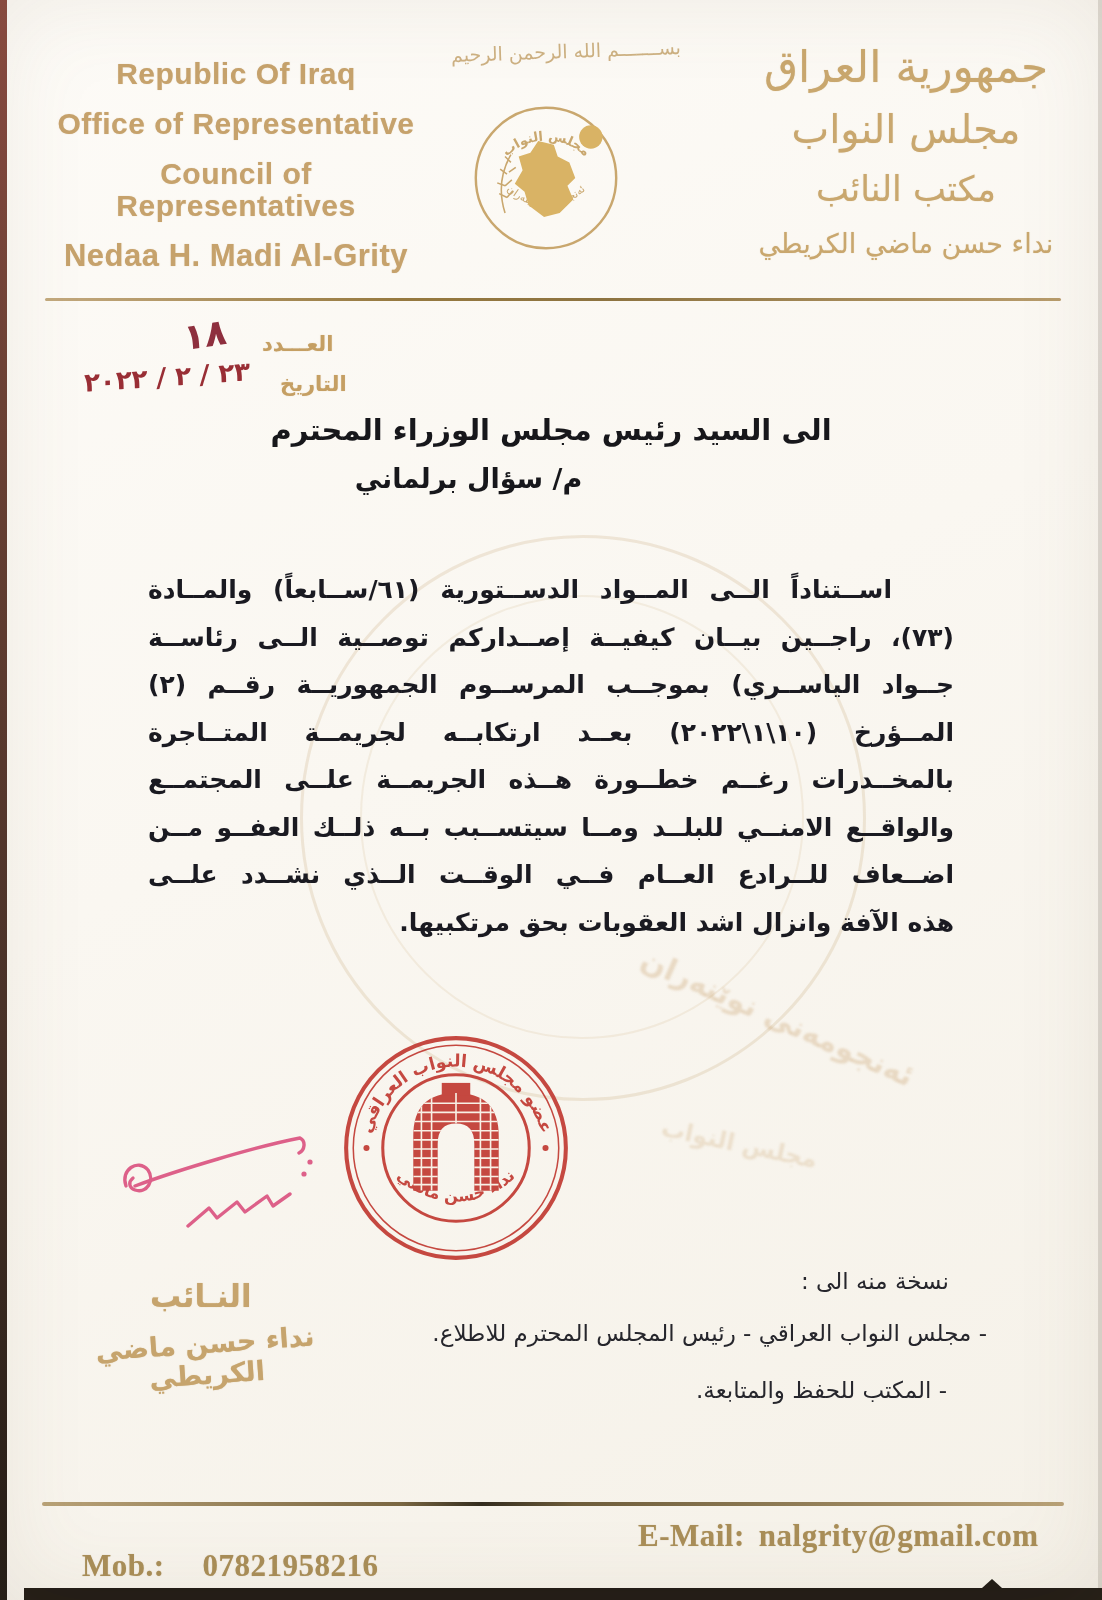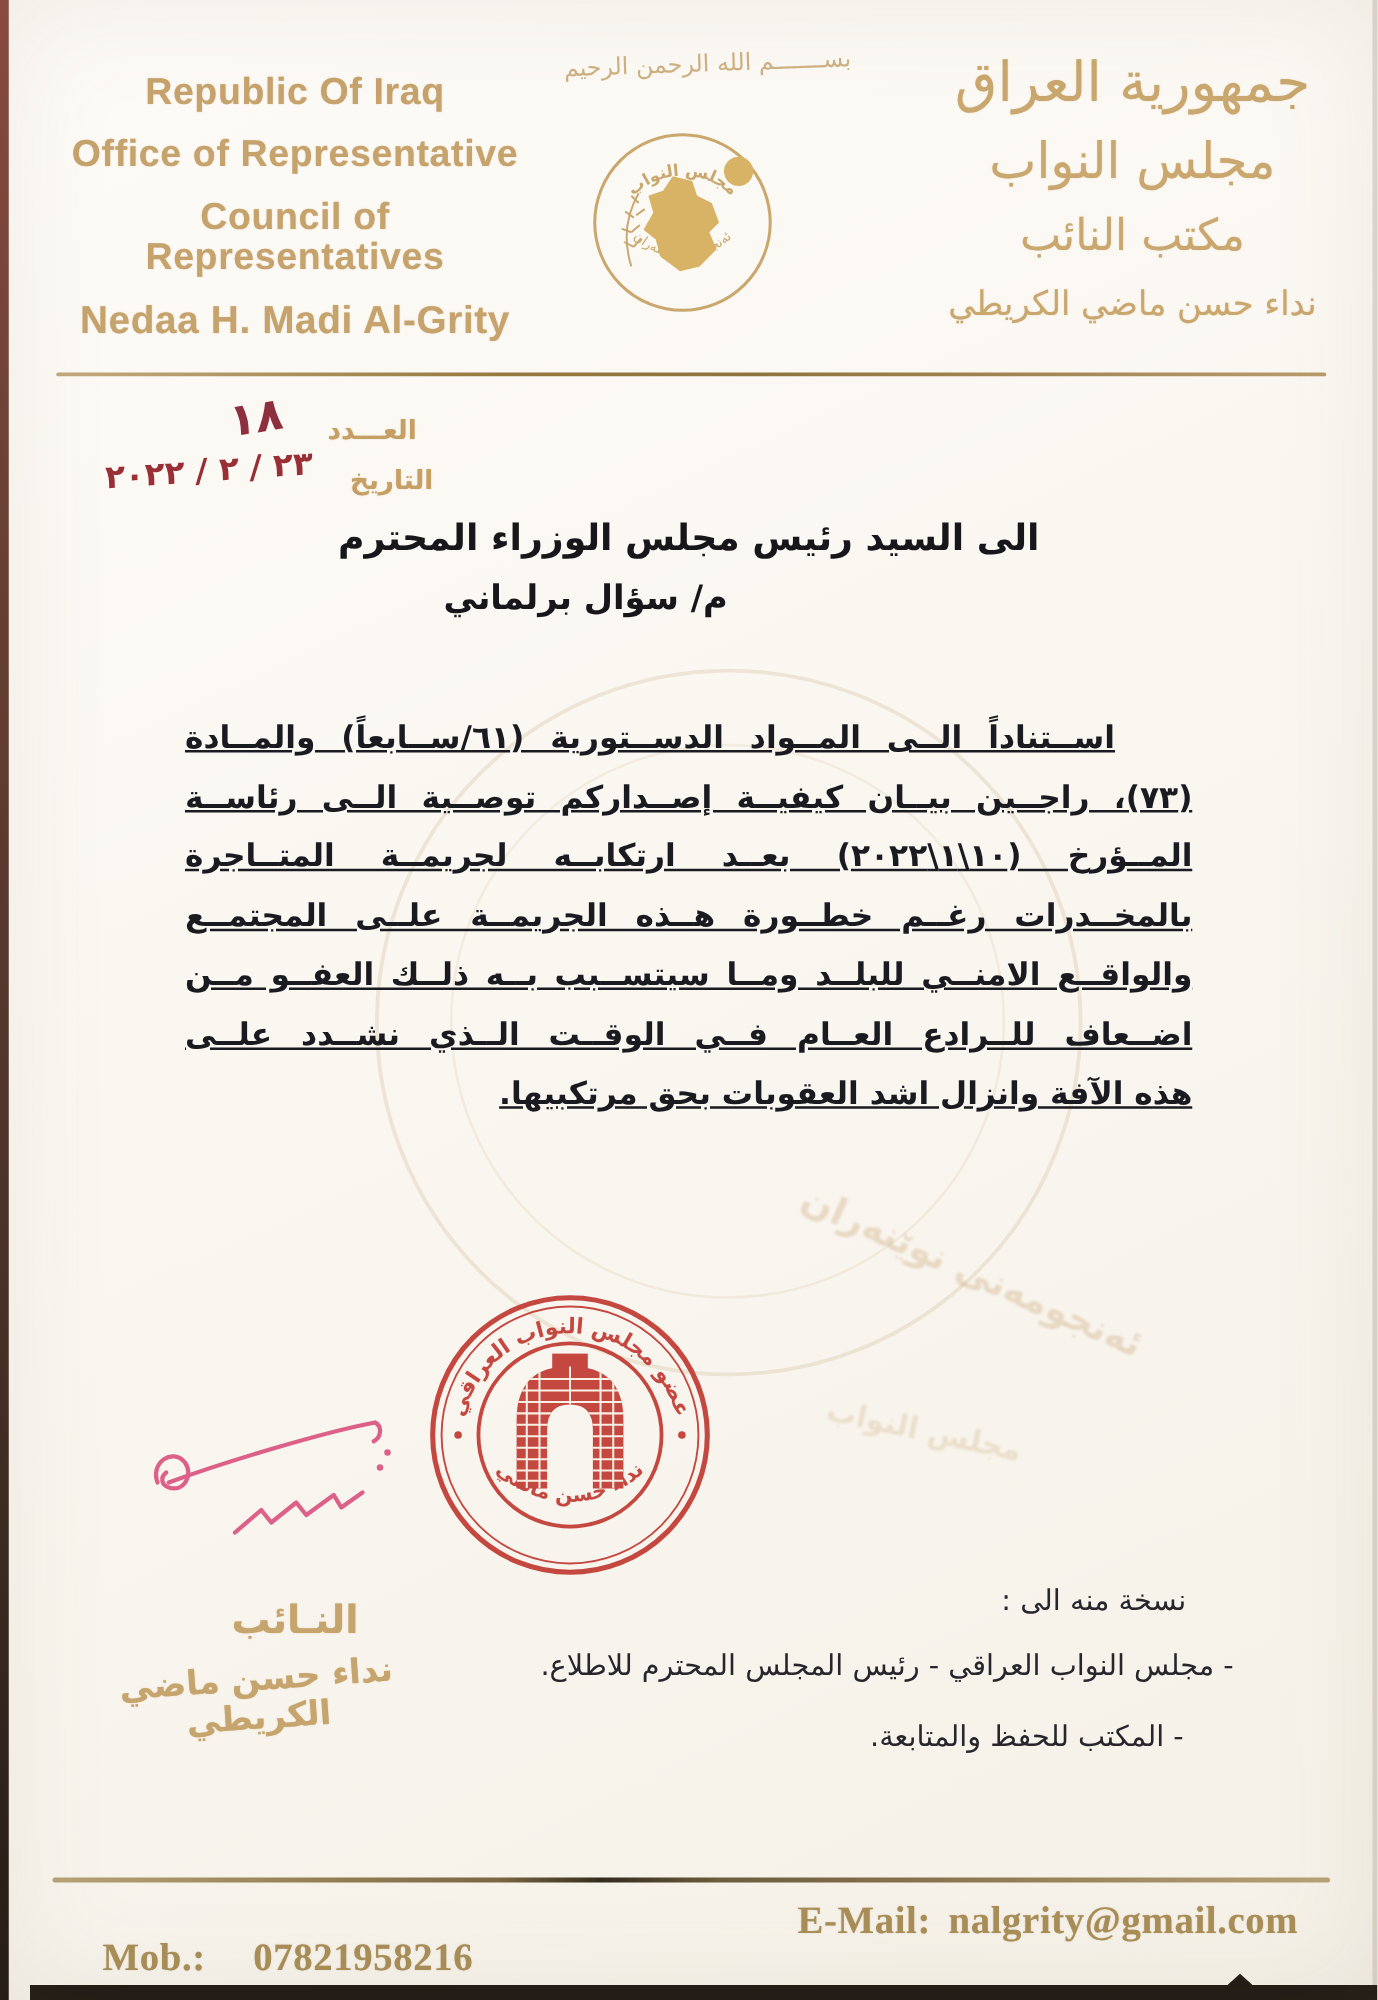--- a/index.html
+++ b/index.html
@@ -61,28 +61,28 @@
 
   
   .to-line{position:absolute;left:0;top:413px;width:1102px;text-align:center;direction:rtl;
     font-size:29px;font-weight:bold;color:#17171b;}
   .subject-line{position:absolute;left:0;top:463px;width:937px;text-align:center;direction:rtl;
     font-size:27px;font-weight:bold;color:#17171b;}
 
   
   .body-text{position:absolute;left:148px;top:566px;width:806px;direction:rtl;color:#1a1a21;}
   .body-line{height:47.5px;line-height:47.5px;font-size:25px;font-weight:bold;overflow:hidden;
-    text-align:justify;text-align-last:justify;text-decoration:underline;}
+    text-align:justify;text-align-last:justify;}
   .body-line.first{padding-right:62px;}
   .body-line.last{text-align:right;text-align-last:right;}
 
   
   .stamp{position:absolute;left:338px;top:1030px;width:236px;height:236px;opacity:.94;}
   .sig-strokes{position:absolute;left:108px;top:1112px;width:224px;height:132px;}
-  .sig-title{position:absolute;left:150px;top:1278px;width:172px;text-align:center;direction:rtl;
+  .sig-title{position:absolute;left:150px;top:1278px;width:172px;text-align:left;direction:rtl;
     color:#c6a46d;font-size:31px;font-weight:bold;text-shadow:0 0 1px rgba(198,164,109,.6);}
   .sig-name{position:absolute;left:58px;top:1328px;width:296px;text-align:center;direction:rtl;
     color:#c6a46d;font-size:27px;font-weight:bold;transform:rotate(-4deg);
     text-shadow:0 0 1px rgba(198,164,109,.6);}
 
   
   .cc{position:absolute;right:115px;top:1266px;width:600px;direction:rtl;text-align:right;color:#26262c;}
   .cc-heading{font-size:23px;line-height:30px;margin:0 38px 22px 0;}
   .cc-item{font-size:23px;line-height:30px;margin:0 0 27px 0;}
   .cc-item.indent{margin-right:40px;}
@@ -148,20 +148,21 @@
   <div class="ref-value ref-num-value">١٨</div>
   <div class="ref-label ref-date-label">التاريخ</div>
   <div class="ref-value ref-date-value">٢٣ / ٢ / ٢٠٢٢</div>
 
   <div class="to-line">الى السيد رئيس مجلس الوزراء المحترم</div>
   <div class="subject-line">م/ سؤال برلماني</div>
 
   <div class="body-text">
     <div class="body-line first">اســتناداً الــى المــواد الدســتورية (٦١/ســابعاً) والمــادة</div>
     <div class="body-line">(٧٣)، راجــين بيــان كيفيــة إصــداركم توصــية الــى رئاســة</div>
+    <div class="body-line">جــواد الياســري) بموجــب المرســوم الجمهوريــة رقــم (٢)</div>
     <div class="body-line">المــؤرخ (١٠\١\٢٠٢٢) بعــد ارتكابــه لجريمــة المتــاجرة</div>
     <div class="body-line">بالمخــدرات رغــم خطــورة هــذه الجريمــة علــى المجتمــع</div>
     <div class="body-line">والواقــع الامنــي للبلــد ومــا سيتســبب بــه ذلــك العفــو مــن</div>
     <div class="body-line">اضــعاف للــرادع العــام فــي الوقــت الــذي نشــدد علــى مكافحــة</div>
     <div class="body-line last">هذه الآفة وانزال اشد العقوبات بحق مرتكبيها.</div>
   </div>
 
   <svg class="stamp" viewBox="0 0 232 232">
     <circle cx="116" cy="116" r="108" fill="none" stroke="#c23e36" stroke-width="4"></circle>
     <circle cx="116" cy="116" r="101" fill="none" stroke="#c23e36" stroke-width="1.5"></circle>

